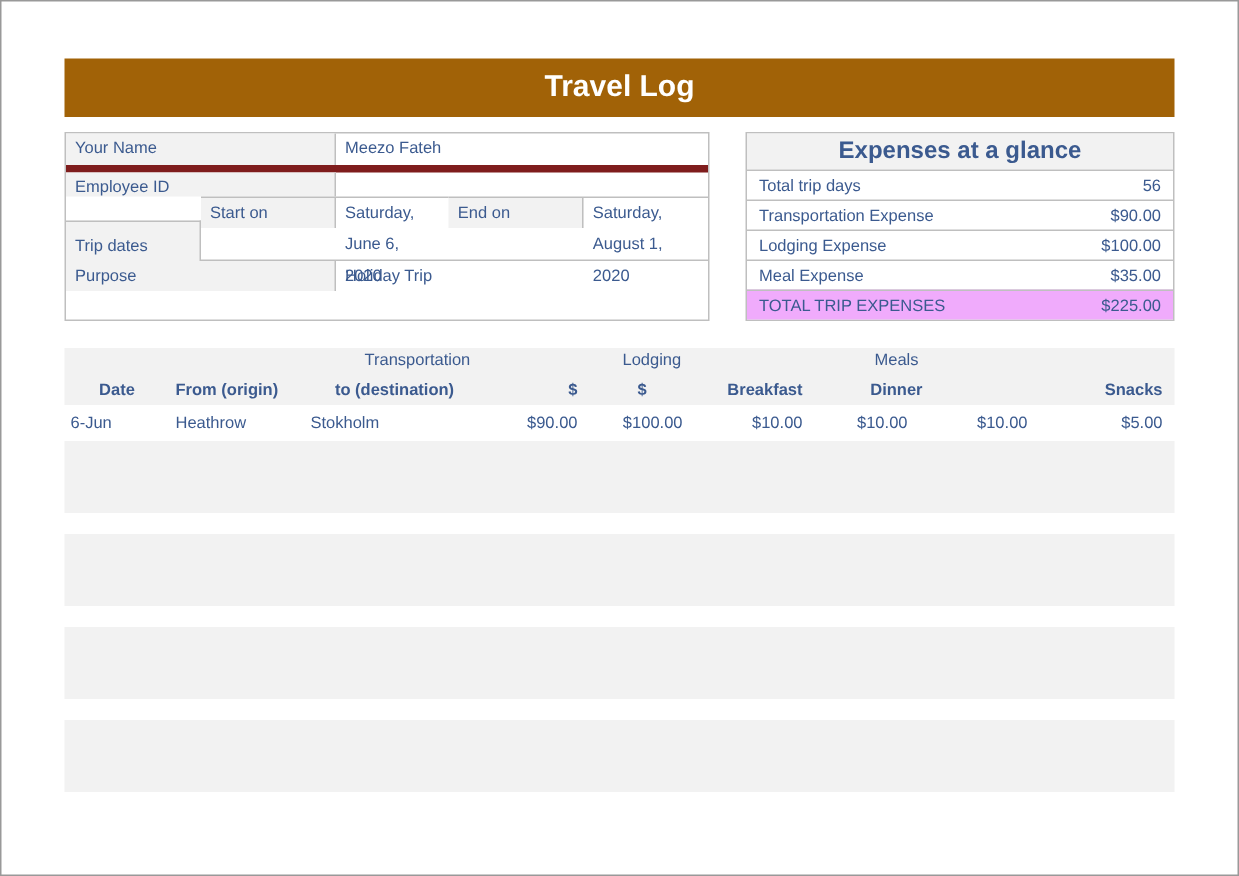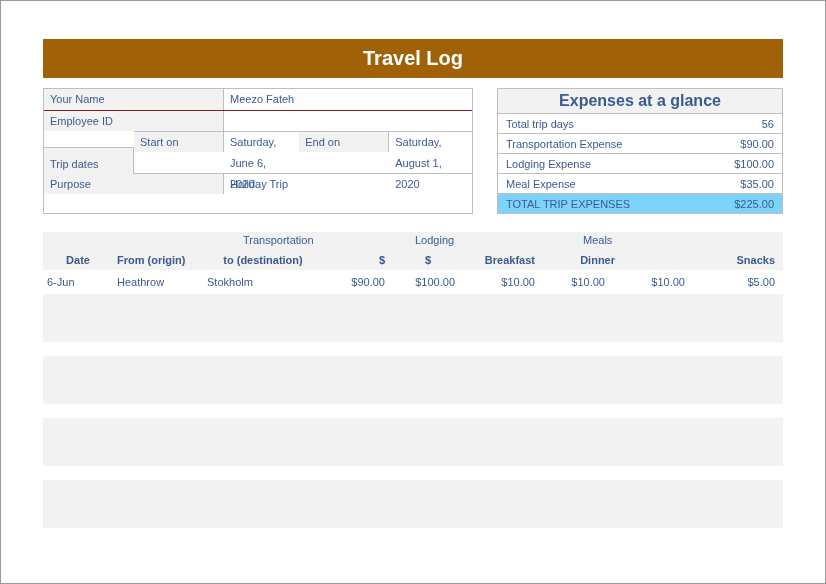--- a/index.html
+++ b/index.html
@@ -38,21 +38,21 @@
   }
   .info-right {
     flex: 1;
     border: 1px solid #bfbfbf;
   }
   .irow {
     display: flex;
     height: 21px;
     line-height: 21px;
   }
-  .irow + .irow { border-top: 1px solid #7f1d1d; }
+  .irow + .irow { border-top: 5px solid #7f1d1d; }
   .label-cell {
     flex: 0 0 90px;
     padding: 0 6px;
     background: #f2f2f2;
     color: #3b5a8f;
     border-right: 1px solid #bfbfbf;
   }
   .sub-label {
     flex: 0 0 90px;
     padding: 0 6px;
@@ -95,21 +95,21 @@
   }
   .grow {
     display: flex;
     height: 20px;
     line-height: 20px;
     border-top: 1px solid #bfbfbf;
     padding: 0 8px;
   }
   .grow .gl { flex: 1; color: #3b5a8f; }
   .grow .gv { flex: 0 0 90px; text-align: right; color: #3b5a8f; }
-  .grow.total { background: #7dd3fc; }
+  .grow.total { background: #f0abfc; }
   .log-header {
     display: flex;
     background: #f2f2f2;
     color: #3b5a8f;
     font-size: 11px;
     height: 38px;
     position: relative;
   }
   .log-header .col { display: flex; flex-direction: column; justify-content: flex-end; padding-bottom: 4px; }
   .col.date   { flex: 0 0 70px; text-align: center; font-weight: bold; }

